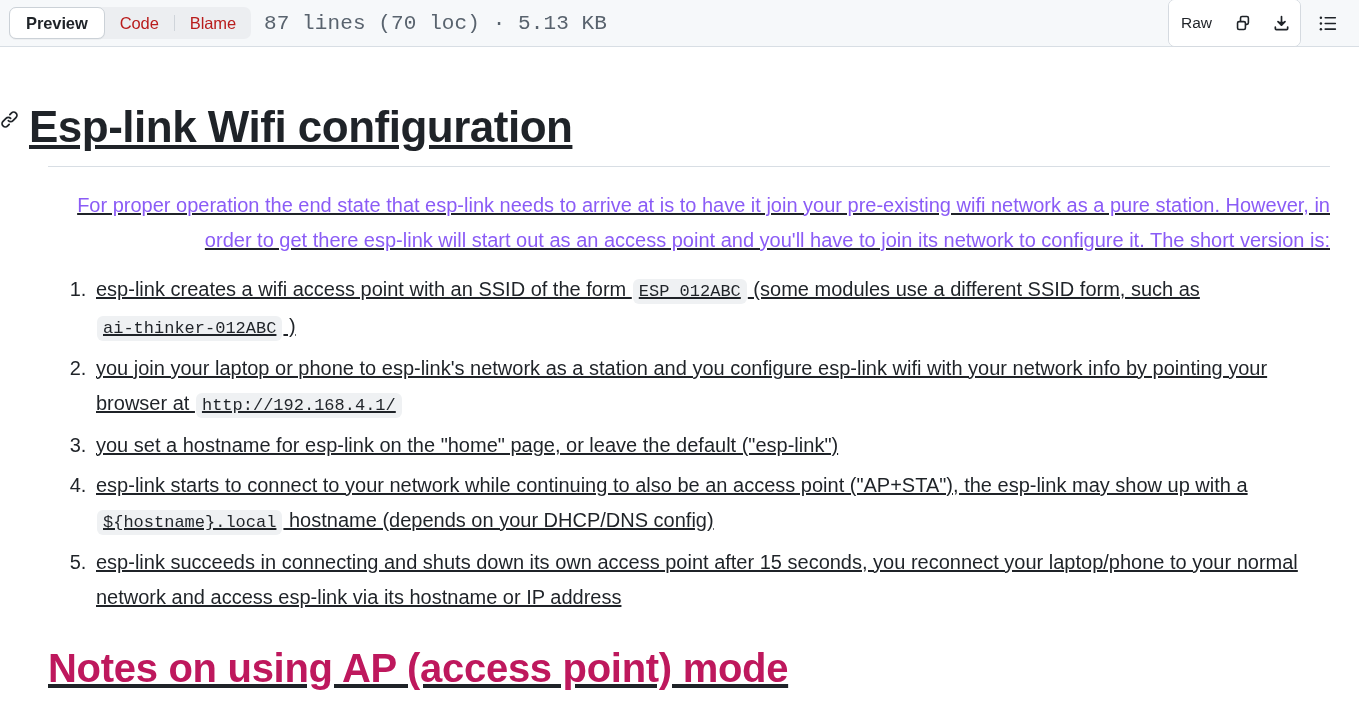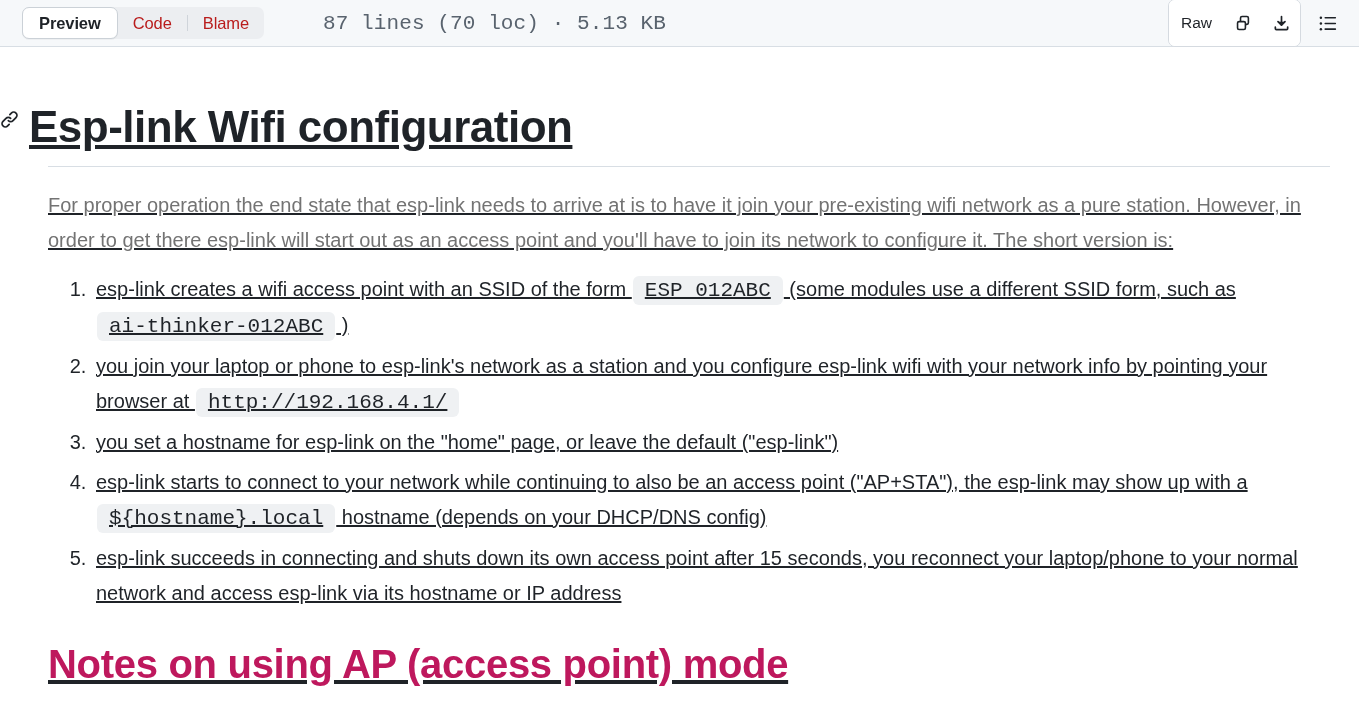--- a/index.html
+++ b/index.html
@@ -23,23 +23,22 @@
   }
 
   
   .file-toolbar {
     position: relative;
     height: 47px;
     background: #f6f8fa;
     border-bottom: 1px solid #d8dee4;
     display: flex;
     align-items: center;
-    padding: 0 14px 0 22px;
+    padding: 0 14px 0 9px;
     width: 100%;
-    gap: 46px;
   }
 
   .segmented {
     display: flex;
     align-items: stretch;
     height: 32px;
     background: #eceef1;
     border-radius: 7px;
     padding: 0;
     position: relative;
@@ -169,43 +168,44 @@
   .h1-rule {
     height: 1px;
     background: #d8dee4;
     margin: 0 29px 0 48px;
   }
 
   p.md-p {
     font-size: 20px;
     line-height: 35px;
     margin: 21px 29px 0 48px;
-    color: #737373;
+    color: #8b5cf6;
+    text-align: right;
   }
 
   ol.md-ol {
     margin: 14px 29px 0 48px;
     padding-left: 44px;
     font-size: 20px;
     line-height: 35px;
   }
   ol.md-ol > li {
     margin-top: 5px;
     padding-left: 4px;
   }
   ol.md-ol > li::marker {
     color: #1f2328;
   }
 
   code.md-code {
     font-family: "Liberation Mono", monospace;
-    font-size: 21px;
+    font-size: 17px;
     background: #eff1f3;
     border-radius: 6px;
-    padding: 3px 12px;
+    padding: 3px 6px;
     margin: 0 1px;
     color: #1f2328;
     white-space: nowrap;
   }
 
   h2.md-h2 {
     font-size: 40px;
     font-weight: bold;
     line-height: 1.25;
     margin: 28px 29px 0 48px;

